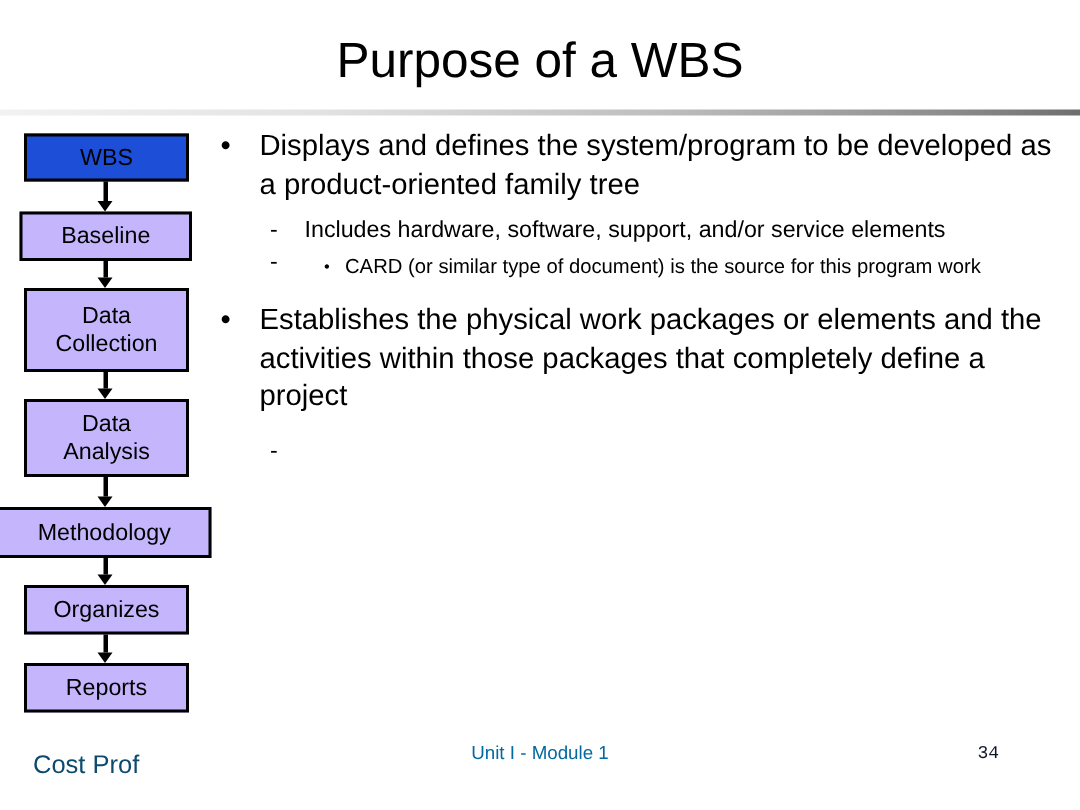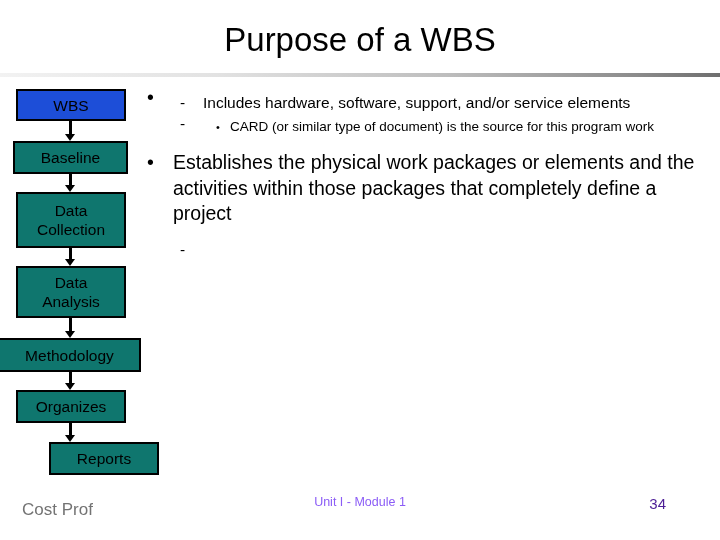--- a/index.html
+++ b/index.html
@@ -47,21 +47,21 @@
     position: absolute;
     left: 0;
     top: 0;
     width: 150px;
     height: 540px;
   }
   .fc-box {
     position: absolute;
     box-sizing: border-box;
     border: 2px solid #000000;
-    background: #0f766e;
+    background: #c4b5fd;
     display: flex;
     align-items: center;
     justify-content: center;
     text-align: center;
     font-size: 15.5px;
     line-height: 19px;
     color: #000000;
     white-space: pre-line;
   }
   .fc-box.highlight {
@@ -140,35 +140,36 @@
   .gap-lg { height: 14px; }
 
   
   #footer-center {
     position: absolute;
     left: 0;
     top: 495px;
     width: 720px;
     text-align: center;
     font-size: 12.5px;
-    color: #8b5cf6;
+    color: #0369a1;
   }
   #footer-page {
     position: absolute;
     right: 54px;
     top: 495px;
-    font-size: 15px;
-    color: #4c1d95;
+    font-size: 12px;
+    color: #0f172a;
+    font-family: Liberation Mono, monospace;
   }
   #watermark {
     position: absolute;
     left: 22px;
     top: 500px;
     font-size: 17px;
-    color: #737373;
+    color: #0c4a6e;
   }
 </style>
 </head>
 <body>
 
 <div id="slide">
 
   <div id="slide-title">Purpose of a WBS</div>
 
   <div id="title-divider"></div>
@@ -212,28 +213,29 @@
       <div class="head" style="top:11px;"></div>
     </div>
 
     <div class="fc-box" style="left:16px; top:390px; width:110px; height:33px;">Organizes</div>
 
     <div class="fc-arrow" style="left:65px; top:423px; height:19px;">
       <div class="shaft" style="height:12px;"></div>
       <div class="head" style="top:12px;"></div>
     </div>
 
-    <div class="fc-box" style="left:16px; top:442px; width:110px; height:33px;margin-left:33px;">Reports</div>
+    <div class="fc-box" style="left:16px; top:442px; width:110px; height:33px;">Reports</div>
 
   </div>
 
   <div id="body-content">
 
     <div class="lvl1">
       <span class="marker">•</span>
+      <span>Displays and defines the system/program to be developed as a product-oriented family tree</span>
     </div>
 
     <div class="gap-sm"></div>
 
     <div class="lvl2">
       <span class="marker">-</span>
       <span>Includes hardware, software, support, and/or service elements</span>
     </div>
 
     <div class="lvl2">

